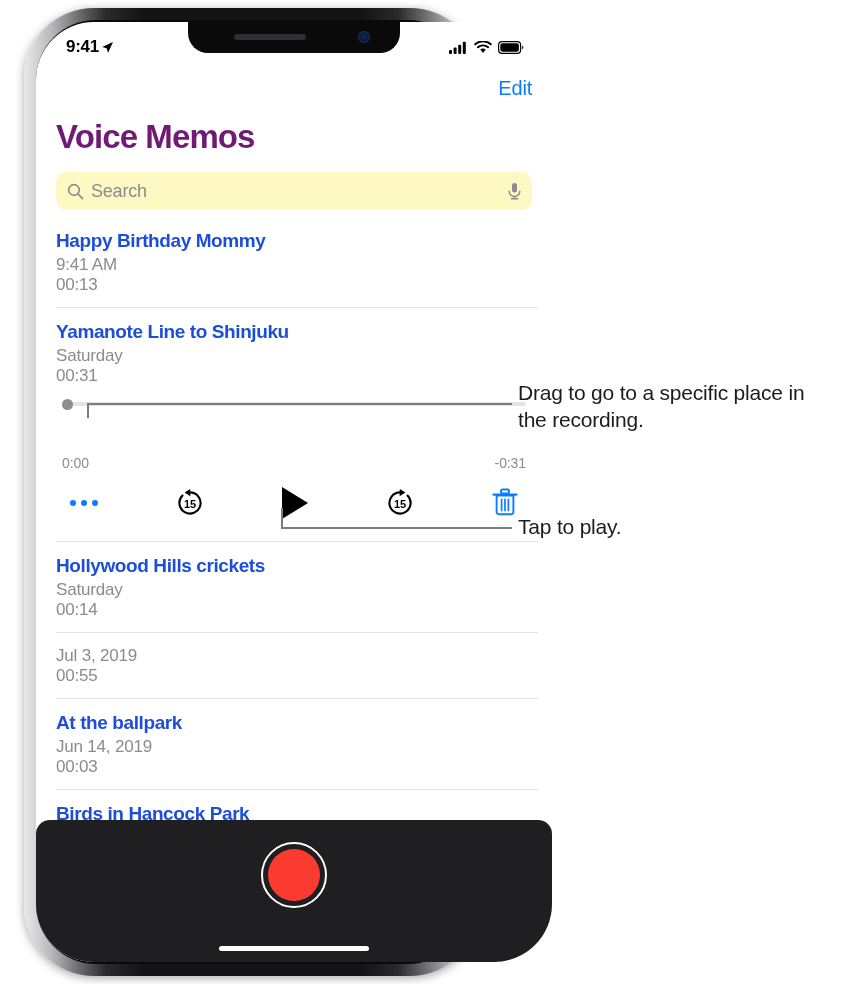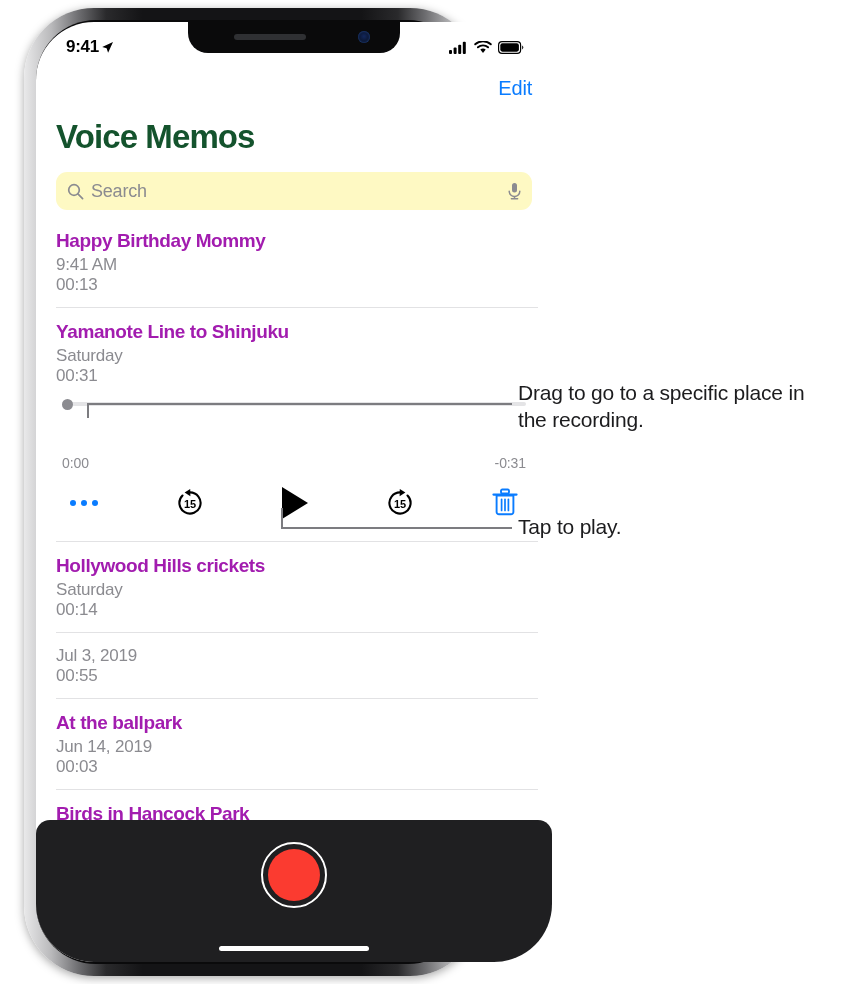--- a/index.html
+++ b/index.html
@@ -85,36 +85,36 @@
 
   
   .app { position: absolute; inset: 0; padding: 0 14px; }
   .edit-row {
     height: 44px; display: flex; align-items: center; justify-content: flex-end;
     padding: 0 6px; margin-top: 44px;
   }
   .edit-btn { font-size: 20px; color: #0a7cff; letter-spacing: -0.2px; }
 
   .page-title {
-    font-size: 33px; font-weight: bold; color: #14532d;
+    font-size: 33px; font-weight: bold; color: #701a75;
     letter-spacing: -0.9px; padding: 6px 6px 0 6px; margin-top: 2px;
   }
 
   .searchbar {
     margin: 16px 6px 0 6px; height: 38px; border-radius: 11px;
     background: #fef9c3; display: flex; align-items: center;
     padding: 0 10px 0 11px; gap: 7px;
   }
   .search-placeholder { font-size: 18px; color: #8b8b90; letter-spacing: -0.2px; flex: 1; }
 
   
   .memo-list { margin-top: 12px; }
   .memo-row { padding: 6px 6px 7px 6px; }
   .memo-title {
-    font-size: 19px; font-weight: bold; color: #a21caf; letter-spacing: -0.4px;
+    font-size: 19px; font-weight: bold; color: #1d4ed8; letter-spacing: -0.4px;
     line-height: 1.32;
   }
   .memo-meta {
     display: flex; justify-content: space-between; align-items: baseline;
     margin-top: 2px;
     flex-direction: column;
   }
   .memo-date { font-size: 17px; color: #8b8b90; letter-spacing: -0.2px; }
   .memo-dur  { font-size: 17px; color: #8b8b90; letter-spacing: -0.2px; }
   .divider { height: 1px; background: #e2e2e4; margin: 5px 0 5px 6px; }

